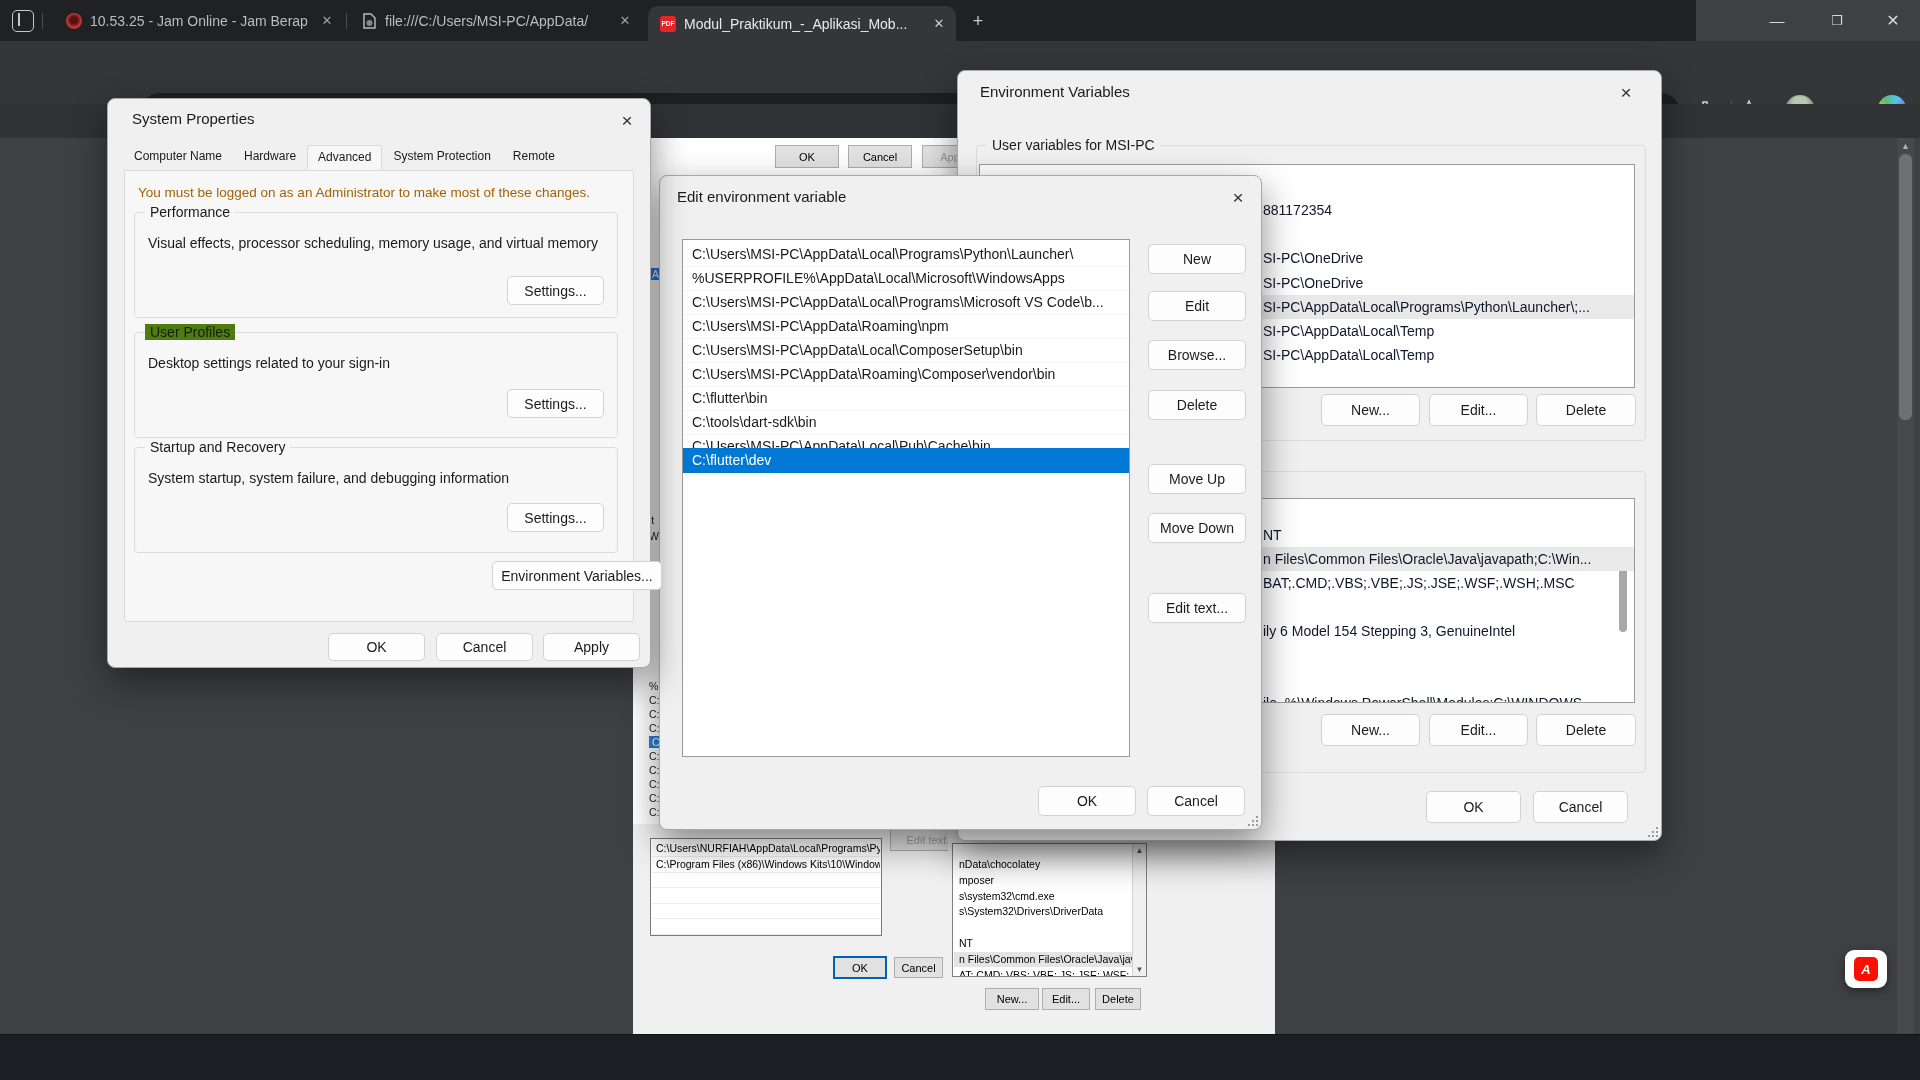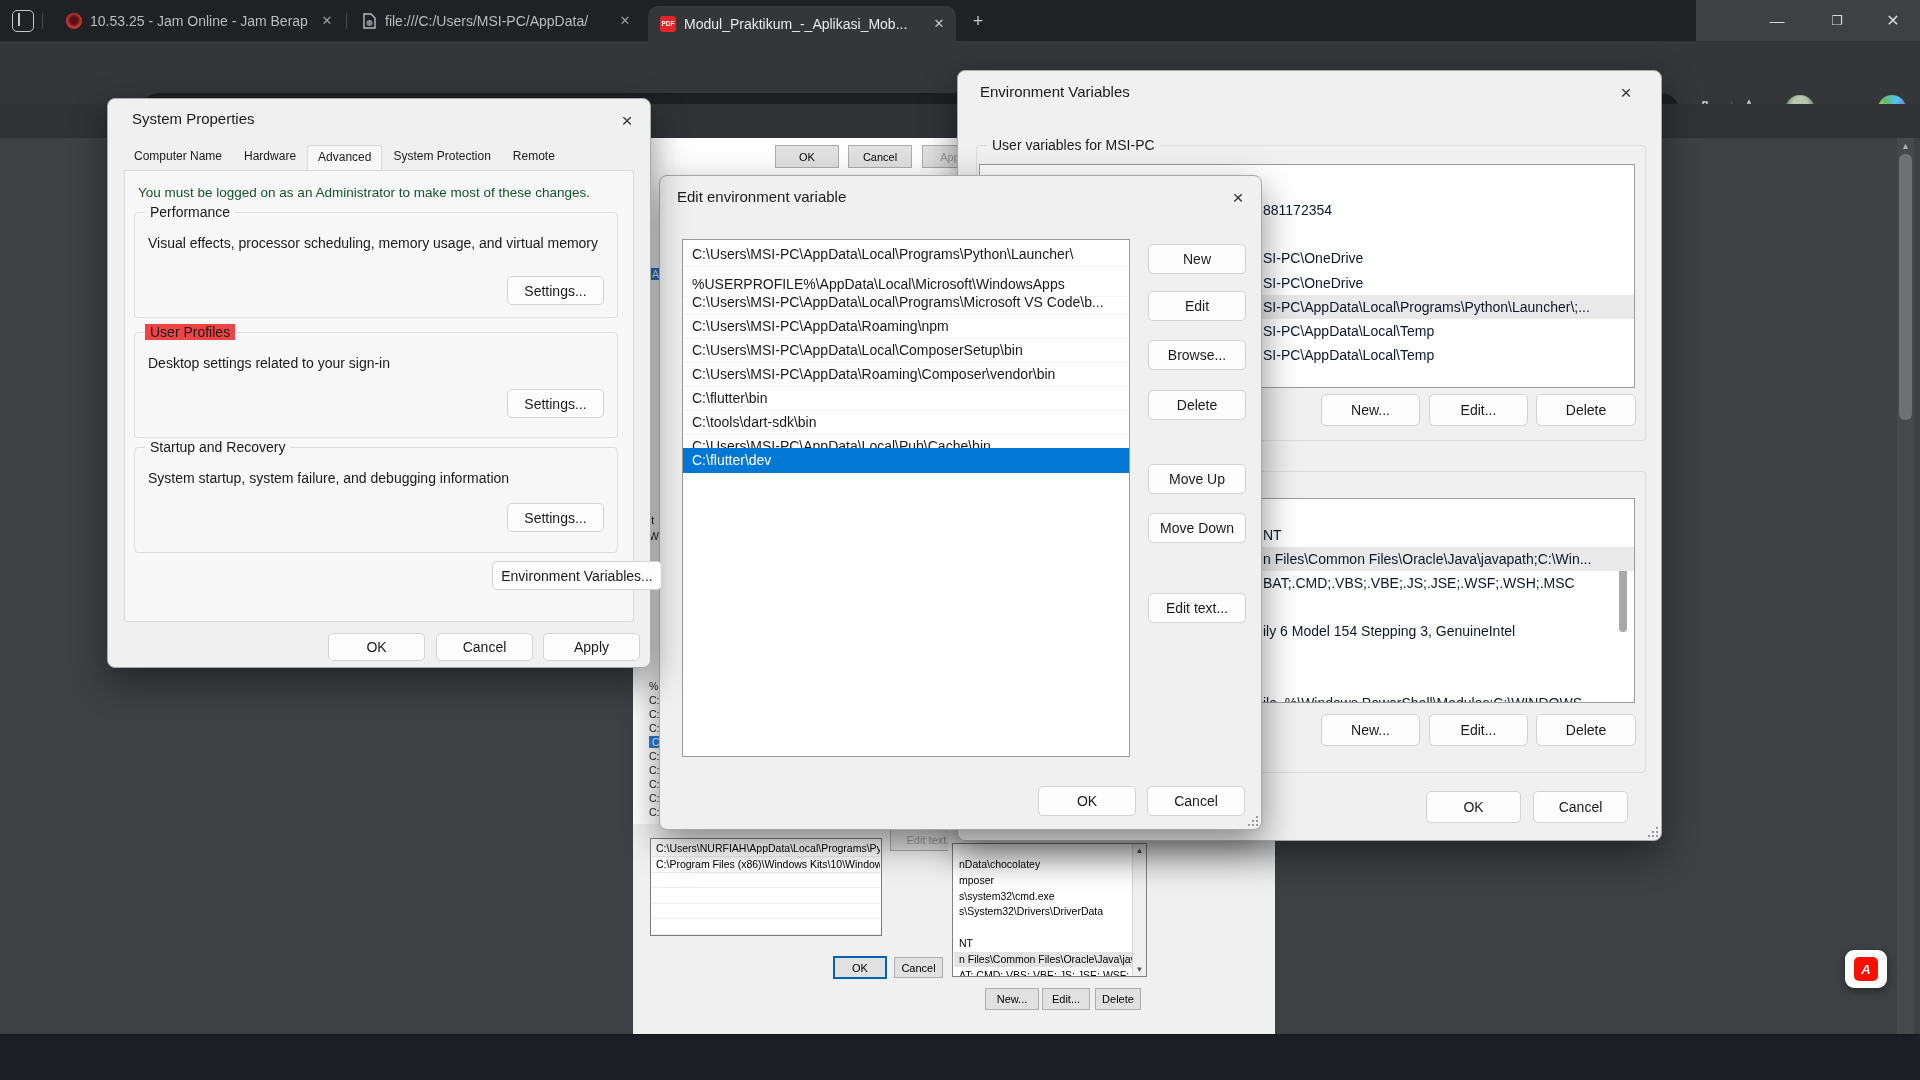--- a/index.html
+++ b/index.html
@@ -239,21 +239,21 @@
     <div class="btn" style="left:468px;top:720px;width:93px;height:30px;">OK</div>
     <div class="btn" style="left:575px;top:720px;width:93px;height:30px;">Cancel</div>
     <div class="grip"></div>
   </div>
 
   <div class="win" style="left:659px;top:175px;width:601px;height:653px;z-index:30;">
     <div class="wtitle" style="left:17px;top:12px;">Edit environment variable</div>
     <div class="xbtn" style="left:561px;top:8px;">×</div>
     <div class="whitelist" id="editlist" style="left:22px;top:63px;width:446px;height:516px;">
         <div class="lrow" style="top: 2px;">C:\Users\MSI-PC\AppData\Local\Programs\Python\Launcher\</div>
-        <div class="lrow" style="top: 32px;">%USERPROFILE%\AppData\Local\Microsoft\WindowsApps</div>
+        <div class="lrow" style="top: 26px;">%USERPROFILE%\AppData\Local\Microsoft\WindowsApps</div>
         <div class="lrow" style="top: 50px;">C:\Users\MSI-PC\AppData\Local\Programs\Microsoft VS Code\b...</div>
         <div class="lrow" style="top: 74px;">C:\Users\MSI-PC\AppData\Roaming\npm</div>
         <div class="lrow" style="top: 98px;">C:\Users\MSI-PC\AppData\Local\ComposerSetup\bin</div>
         <div class="lrow" style="top: 122px;">C:\Users\MSI-PC\AppData\Roaming\Composer\vendor\bin</div>
         <div class="lrow" style="top: 146px;">C:\flutter\bin</div>
         <div class="lrow" style="top: 170px;">C:\tools\dart-sdk\bin</div>
         <div class="lrow" style="top: 194px;">C:\Users\MSI-PC\AppData\Local\Pub\Cache\bin</div>
         <div class="lrow sel" style="top: 208px;">C:\flutter\dev</div>
       </div>
     <div class="btn" style="left:488px;top:68px;width:96px;height:28px;">New</div>
@@ -268,28 +268,28 @@
     <div class="grip"></div>
   </div>
 
   <div class="win" style="left:107px;top:98px;width:542px;height:568px;z-index:40;">
     <div class="wtitle" style="left:24px;top:11px;">System Properties</div>
     <div class="xbtn" style="left:502px;top:8px;">×</div>
     <div class="abs" style="left:15px;top:45px;white-space:nowrap;">
       <span class="ptab">Computer Name</span><span class="ptab">Hardware</span><span class="ptab active">Advanced</span><span class="ptab">System Protection</span><span class="ptab">Remote</span>
     </div>
     <div class="abs" style="left:16px;top:71px;width:508px;height:450px;border:1px solid #d9d9d9;border-radius:0 3px 3px 3px;background:#f7f7f7;"></div>
-    <div class="abs" style="left:30px;top:86px;font-size:13.5px;color:#14532d;white-space:nowrap;text-align:right;">You must be logged on as an Administrator to make most of these changes.</div>
+    <div class="abs" style="left:30px;top:86px;font-size:13.5px;color:#a16207;white-space:nowrap;text-align:right;">You must be logged on as an Administrator to make most of these changes.</div>
     <div class="grp" style="left:26px;top:113px;width:482px;height:104px;background:#f7f7f7;">
       <div class="grplabel" style="background:#f7f7f7;">Performance</div>
       <div class="gdesc">Visual effects, processor scheduling, memory usage, and virtual memory</div>
     </div>
     <div class="btn" style="left:399px;top:177px;width:95px;height:27px;">Settings...</div>
     <div class="grp" style="left:26px;top:233px;width:482px;height:104px;background:#f7f7f7;">
-      <div class="grplabel" style="background:#ef4444;">User Profiles</div>
+      <div class="grplabel" style="background:#4d7c0f;">User Profiles</div>
       <div class="gdesc">Desktop settings related to your sign-in</div>
     </div>
     <div class="btn" style="left:399px;top:290px;width:95px;height:27px;">Settings...</div>
     <div class="grp" style="left:26px;top:348px;width:482px;height:104px;background:#f7f7f7;">
       <div class="grplabel" style="background:#f7f7f7;">Startup and Recovery</div>
       <div class="gdesc">System startup, system failure, and debugging information</div>
     </div>
     <div class="btn" style="left:399px;top:404px;width:95px;height:27px;">Settings...</div>
     <div class="btn" style="left:340px;top:462px;width:168px;height:27px;margin-left:44px;">Environment Variables...</div>
     <div class="btn" style="left:220px;top:534px;width:95px;height:26px;">OK</div>

